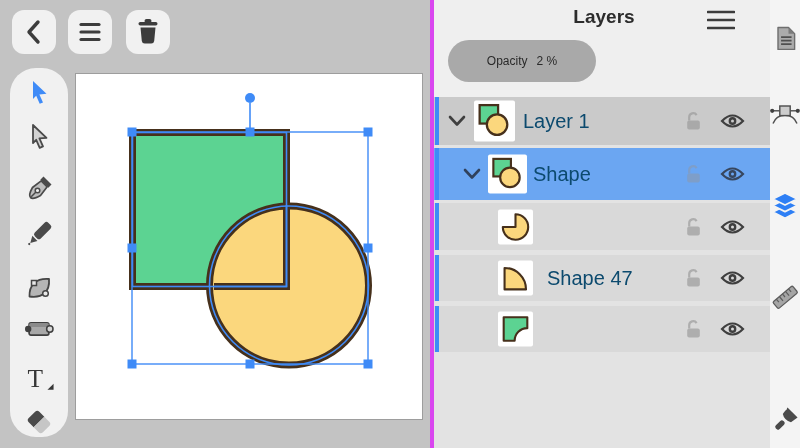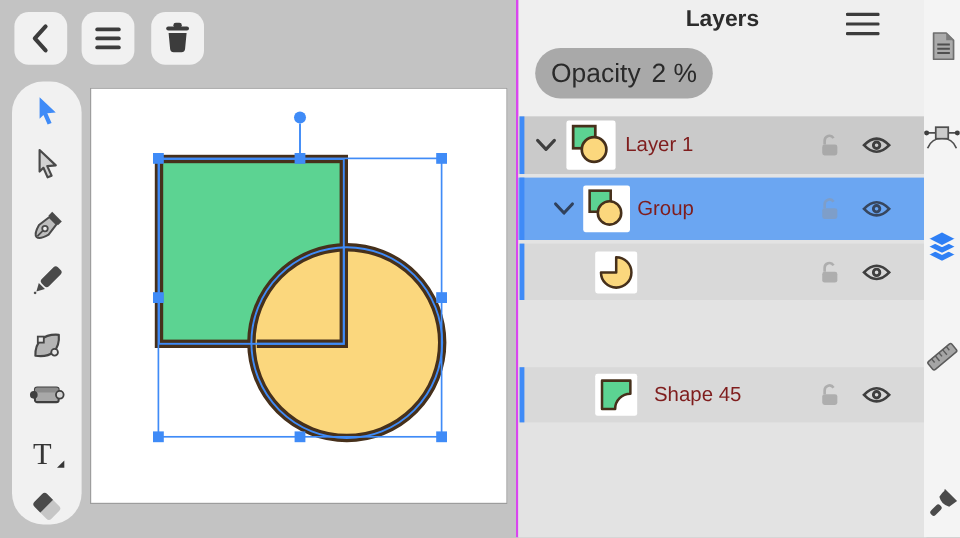--- a/index.html
+++ b/index.html
@@ -31,39 +31,39 @@
   
   #artboard {
     position:absolute; left:75px; top:73px; width:348px; height:347px;
     background:#ffffff; border:1px solid #9d9d9d;
   }
   #canvas-svg { position:absolute; left:-1px; top:-1px; }
 
   
   #layers-panel {
     position:absolute; left:430px; top:0; width:340px; height:448px;
-    background:#efefef; border-left:2px solid #d946ef;padding-left:24px;
+    background:#efefef; border-left:4px solid #d946ef;padding-left:24px;
   }
   #rows-area { position:absolute; left:0; top:97px; width:340px; height:351px; background:#e3e3e3; }
   #panel-title {
     position:absolute; top:6px; left:0; width:340px; text-align:center;
     font-size:19px; font-weight:600; color:#2c2c2c;
   }
   .pill {
     position:absolute; top:40px; height:42px; border-radius:21px;
     display:flex; align-items:center; justify-content:center;
-    font-size:22px; color:#2a2a2a; cursor:pointer;
+    font-size:12px; color:#2a2a2a; cursor:pointer;
   }
   #opacity-pill { left:14px; width:148px; background:#a9a9a9; gap:9px; }
   #blend-pill   { left:170px; width:142px; background:#c2c2c2; }
   #blend-pill .chev { position:absolute; right:13px; top:13px; }
 
   .layer-row { position:absolute; left:0; width:340px; cursor:pointer; }
   .row-accent { position:absolute; left:1px; top:0; width:4px; height:100%; background:#3f8bf7; }
-  .row-label { position:absolute; font-size:17px; color:#7f1d1d; top:50%; transform:translateY(-50%); white-space:nowrap; }
+  .row-label { position:absolute; font-size:20px; color:#0c4a6e; top:50%; transform:translateY(-50%); white-space:nowrap; }
   .thumb { position:absolute; top:50%; transform:translateY(-50%); background:#fff; border-radius:2px; }
   .row-chevron { position:absolute; top:50%; transform:translateY(-50%); }
   .lock-icon { position:absolute; left:252px; top:50%; transform:translateY(-50%); }
   .eye-icon  { position:absolute; left:286px; top:50%; transform:translateY(-50%); }
 
   
   #right-strip {
     position:absolute; left:770px; top:0; width:30px; height:448px;
     background:#f4f4f4;
   }
@@ -232,21 +232,21 @@
     <div class="layer-row" style="top:51px;height:52px">
       <div style="position: absolute; inset: 0px; background: rgb(107, 166, 242);"></div>
       <div class="row-accent"></div>
       <svg class="row-chevron" style="left:29px" width="18" height="12" viewBox="0 0 18 12">
         <path d="M2 2 L9 9.5 L16 2" fill="none" stroke="#30415c" stroke-width="2.6" stroke-linecap="round" stroke-linejoin="round"></path>
       </svg>
       <svg class="thumb" style="left:54px" width="39" height="39" viewBox="0 0 40 40">
         <rect x="5.5" y="4.5" width="18" height="18" fill="#5cd392" stroke="#46301b" stroke-width="2.2"></rect>
         <circle cx="22.5" cy="23.5" r="10" fill="#fbd77d" stroke="#46301b" stroke-width="2.2"></circle>
       </svg>
-      <div class="row-label" style="left:99px">Group</div>
+      <div class="row-label" style="left:99px">Shape</div>
       <svg class="lock-icon" width="15" height="19" viewBox="0 0 15 19">
         <path d="M3.2 9 V5.8 A4 4 0 0 1 10.6 3.6" fill="none" stroke="#7e9ec9" stroke-width="2.2"></path>
         <rect x="1.2" y="9" width="12.6" height="9" rx="2" fill="#7e9ec9"></rect>
       </svg>
       <svg class="eye-icon" width="25" height="17" viewBox="0 0 25 17">
         <path d="M2 8.5 Q12.5 -2.5 23 8.5 Q12.5 19.5 2 8.5 Z" fill="none" stroke="#37465e" stroke-width="2.2"></path>
         <circle cx="12.5" cy="8.5" r="2.7" fill="none" stroke="#37465e" stroke-width="2.4"></circle>
       </svg>
     </div>
 
@@ -258,27 +258,41 @@
       <svg class="lock-icon" width="15" height="19" viewBox="0 0 15 19">
         <path d="M3.2 9 V5.8 A4 4 0 0 1 10.6 3.6" fill="none" stroke="#aeaeae" stroke-width="2.2"></path>
         <rect x="1.2" y="9" width="12.6" height="9" rx="2" fill="#aeaeae"></rect>
       </svg>
       <svg class="eye-icon" width="25" height="17" viewBox="0 0 25 17">
         <path d="M2 8.5 Q12.5 -2.5 23 8.5 Q12.5 19.5 2 8.5 Z" fill="none" stroke="#3f3f3f" stroke-width="2.2"></path>
         <circle cx="12.5" cy="8.5" r="2.7" fill="none" stroke="#3f3f3f" stroke-width="2.4"></circle>
       </svg>
     </div>
 
+    <div class="layer-row" style="top:158px;height:46px;background:#d9d9d9">
+      <div class="row-accent"></div>
+      <svg class="thumb" style="left:64px" width="35" height="35" viewBox="0 0 40 40">
+        <path d="M7.5 33 L7.5 8.5 A24.5 24.5 0 0 1 32 33 Z" fill="#fbd77d" stroke="#46301b" stroke-width="2.4" stroke-linejoin="round"></path>
+      </svg>
+      <div class="row-label" style="left:113px">Shape 47</div>
+      <svg class="lock-icon" width="15" height="19" viewBox="0 0 15 19">
+        <path d="M3.2 9 V5.8 A4 4 0 0 1 10.6 3.6" fill="none" stroke="#aeaeae" stroke-width="2.2"></path>
+        <rect x="1.2" y="9" width="12.6" height="9" rx="2" fill="#aeaeae"></rect>
+      </svg>
+      <svg class="eye-icon" width="25" height="17" viewBox="0 0 25 17">
+        <path d="M2 8.5 Q12.5 -2.5 23 8.5 Q12.5 19.5 2 8.5 Z" fill="none" stroke="#3f3f3f" stroke-width="2.2"></path>
+        <circle cx="12.5" cy="8.5" r="2.7" fill="none" stroke="#3f3f3f" stroke-width="2.4"></circle>
+      </svg>
+    </div>
 
     <div class="layer-row" style="top:209px;height:46px;background:#d9d9d9">
       <div class="row-accent"></div>
       <svg class="thumb" style="left:64px" width="35" height="35" viewBox="0 0 40 40">
         <path d="M6.5 6.5 H33.5 V19 A14.5 14.5 0 0 0 19 33.5 H6.5 Z" fill="#5cd392" stroke="#46301b" stroke-width="2.4" stroke-linejoin="round"></path>
       </svg>
-      <div class="row-label" style="left:113px">Shape 45</div>
       <svg class="lock-icon" width="15" height="19" viewBox="0 0 15 19">
         <path d="M3.2 9 V5.8 A4 4 0 0 1 10.6 3.6" fill="none" stroke="#aeaeae" stroke-width="2.2"></path>
         <rect x="1.2" y="9" width="12.6" height="9" rx="2" fill="#aeaeae"></rect>
       </svg>
       <svg class="eye-icon" width="25" height="17" viewBox="0 0 25 17">
         <path d="M2 8.5 Q12.5 -2.5 23 8.5 Q12.5 19.5 2 8.5 Z" fill="none" stroke="#3f3f3f" stroke-width="2.2"></path>
         <circle cx="12.5" cy="8.5" r="2.7" fill="none" stroke="#3f3f3f" stroke-width="2.4"></circle>
       </svg>
     </div>
   </div>

